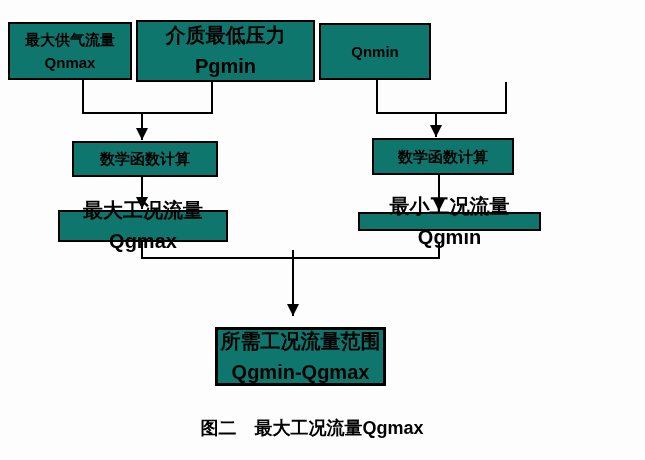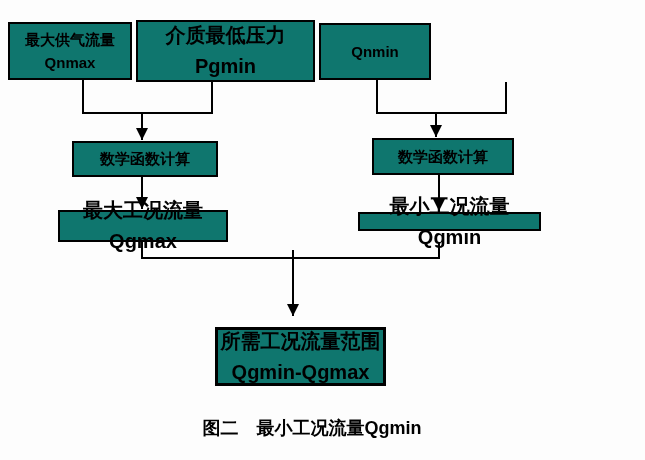--- a/index.html
+++ b/index.html
@@ -104,15 +104,15 @@
 
   <div class="node fs17" style="left:358px; top:212px; width:183px; height:19px;">
     <div>最小工况流量Qgmin</div>
   </div>
 
   <div class="node fs17 thick" style="left:215px; top:318px; width:171px; height:59px;margin-top:9px;">
     <div>所需工况流量范围</div>
     <div>Qgmin-Qgmax</div>
   </div>
 
-  <div class="caption">图二　最小工况流量Qgmin</div>
+  <div class="caption">图二　最大工况流量Qgmax</div>
 
 </div>
 
 </body></html>

